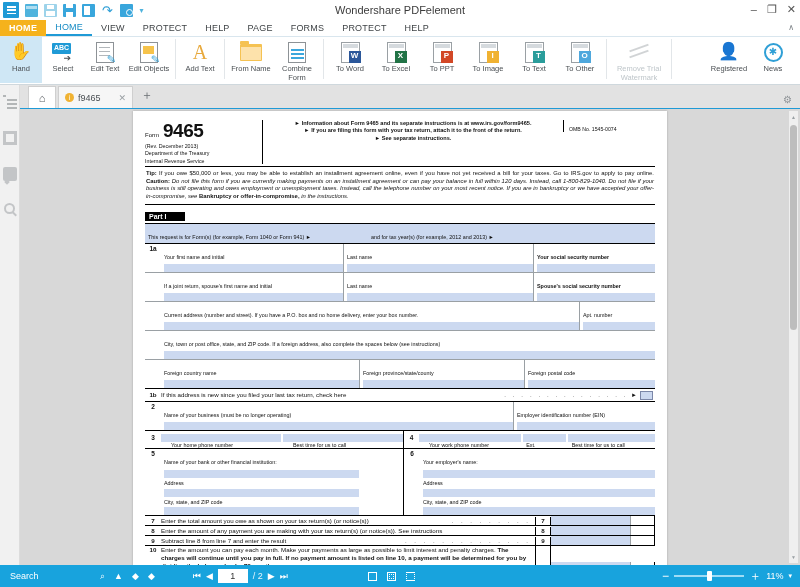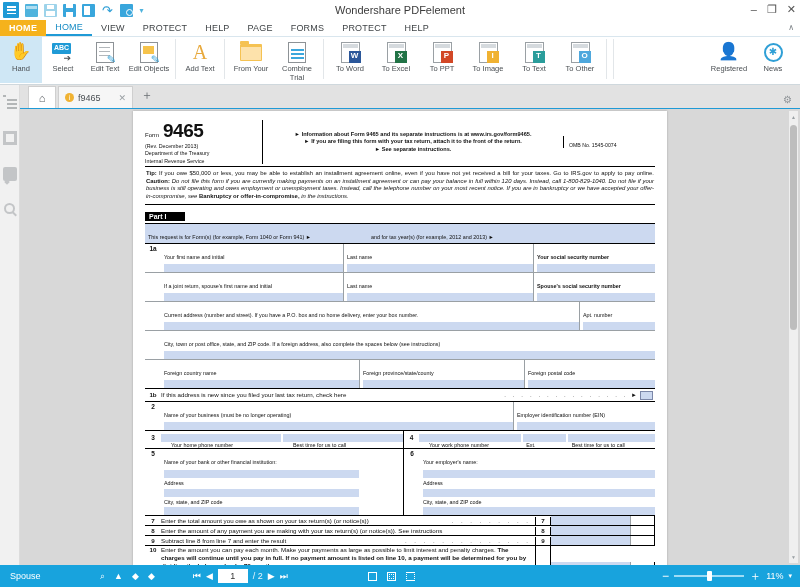--- a/index.html
+++ b/index.html
@@ -182,21 +182,21 @@
   .scroll-arrow { position:absolute; left:2px; font-size:5px; color:#9aa0a4; }
 
   .page {
     position:absolute; top:2px; left:113px; width:534px; bottom:-40px;
     background:#ffffff; box-shadow:0 0 2px rgba(0,0,0,.25);
     padding:9px 12px 0 12px;
     font-family:"Liberation Sans", sans-serif;
   }
 
   
-  .fhdr { display:flex; align-items:center; border-bottom:1.5px solid #000; padding-bottom:2px;gap:10px; }
+  .fhdr { display:flex; align-items:flex-start; border-bottom:1.5px solid #000; padding-bottom:2px;gap:10px; }
   .fhdr-l { width:118px; border-right:1.5px solid #000; padding-right:4px;}
   .fh-formline { display:flex; align-items:baseline; gap:4px;}
   .fh-form { font-size:6px; color:#111; }
   .fh-num { font-size:19px; font-weight:bold; letter-spacing:-.5px; color:#111; }
   .fh-sub { font-size:5.3px; line-height:6.4px; color:#111; margin-top:1px;}
   .fhdr-c { flex:1; text-align:center; padding:0 4px; }
   .fh-title { font-size:11.5px; font-weight:bold; color:#111; letter-spacing:-.2px; margin-top:1px;}
   .fh-line { font-size:5.6px; font-weight:bold; color:#111; line-height:7.4px;}
   .fhdr-r { width:92px; border-left:1.5px solid #000; padding-left:5px; font-size:5.2px; color:#111; padding-top:6px;}
 
@@ -333,31 +333,31 @@
       <span class="gl gl-A">A</span>
       <span class="lbl">Add Text</span>
     </div>
   </div>
   <div class="rsep"></div>
   <div class="rgroup">
     <div class="rbtn wide">
       <span class="gl">
           <span class="gl-folder"></span>
         </span>
-      <span class="lbl">From Your</span>
+      <span class="lbl">From Name</span>
     </div>
     <div class="rbtn wide">
       <span class="gl">
           <span class="gl-combine">
             <i class="bar" style="top:6px"></i>
             <i class="bar" style="top:10px"></i>
             <i class="bar" style="top:14px"></i>
           </span>
         </span>
-      <span class="lbl">Combine Trial</span>
+      <span class="lbl">Combine Form</span>
     </div>
   </div>
   <div class="rsep"></div>
   <div class="rgroup">
     <div class="rbtn wide">
       <span class="gl">
           <span class="gl-conv">
             <span class="hdr"></span>
             <span class="badge bg-w">W</span>
           </span>
@@ -404,20 +404,31 @@
       <span class="gl">
           <span class="gl-conv">
             <span class="hdr"></span>
             <span class="badge bg-o">O</span>
           </span>
         </span>
       <span class="lbl">To Other</span>
     </div>
   </div>
   <div class="rsep"></div>
+  <div class="rgroup">
+    <div class="rbtn disabled" style="width:58px">
+      <span class="gl">
+          <span class="gl-watermark">
+            <i style="top:5px;transform:rotate(-20deg)"></i>
+            <i style="top:11px;transform:rotate(-20deg)"></i>
+          </span>
+        </span>
+      <span class="lbl">Remove Trial Watermark</span>
+    </div>
+  </div>
   <div class="rsep"></div>
   <div class="ribbon-right">
     <div class="rbtn wide">
       <span class="gl gl-person">👤</span>
       <span class="lbl">Registered</span>
     </div>
     <div class="rbtn">
       <span class="gl">
           <span class="gl-news">✱</span>
         </span>
@@ -665,21 +676,21 @@
       <span class="t" style="padding-bottom:1px;"><span>Enter the amount you can pay each month. Make your payments as large as possible to limit  interest and penalty charges. </span><b>The charges will continue until you pay in full. If no payment amount is listed on line 10, a payment will be determined for you by dividing the balance due by 72 months</b><span style="letter-spacing:3px;color:#333;font-size:6px;">&nbsp;. .</span></span>
       <span class="amt-n" style="align-self:stretch;display:flex;align-items:flex-end;justify-content:center;">10</span>
       <span class="amt-box" style="height:9px;"></span>
       <span class="amt-box2" style="height:9px;"></span>
     </div>
 
   </div>
 </div>
 
 <div class="statusbar">
-  <span class="sb-search">Spouse</span>
+  <span class="sb-search">Search</span>
   <span class="sb-tools">
     <span>⌕</span>
     <span>▲</span>
     <span>◆</span>
     <span>◆</span>
   </span>
   <span class="sb-nav2">
     <span>⏮</span>
     <span>◀</span>
     <span class="sb-pagebox">1</span>

